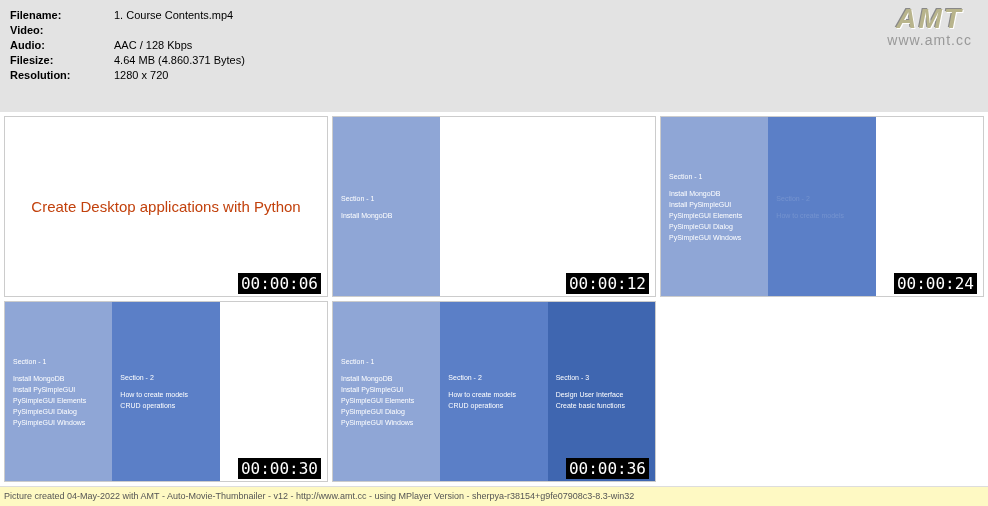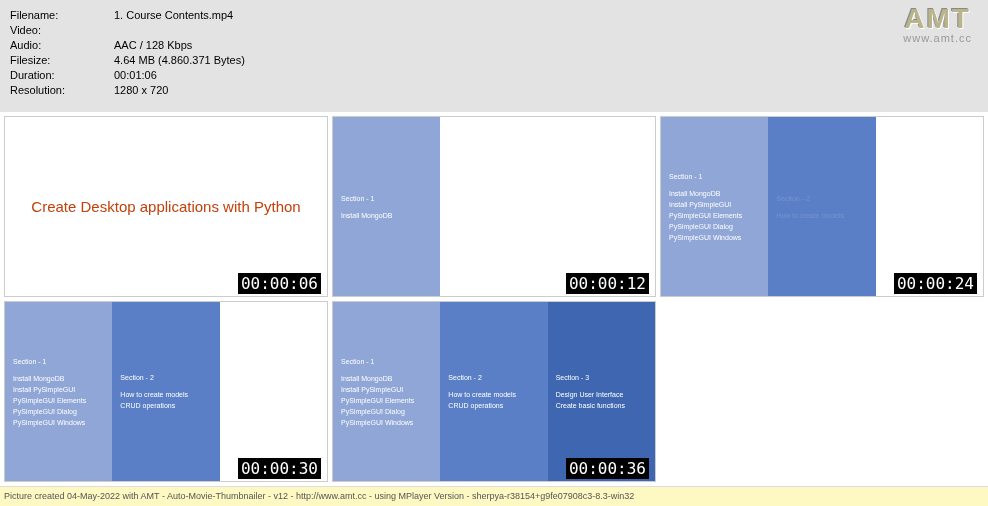--- a/index.html
+++ b/index.html
@@ -17,42 +17,43 @@
   padding: 8px 10px 10px 10px;
   position: relative;
   height: 112px;
 }
 .meta-row {
   display: flex;
   line-height: 15px;
 }
 .meta-label {
   width: 104px;
-  font-weight: 400;
+  font-weight: 700;
 }
 .meta-value {
   font-weight: 400;
 }
 .logo {
   position: absolute;
   top: 6px;
   right: 16px;
   text-align: center;
 }
 .logo-text {
   font-size: 28px;
   font-weight: 900;
   color: #b8b48c;
   text-shadow: 1px 1px 0 #fff, -1px -1px 0 #888;
   font-family: Arial, sans-serif;
   letter-spacing: 2px;
   line-height: 26px;
+  font-style: italic;
 }
 .logo-url {
-  font-size: 11px;
+  font-size: 14px;
   color: #999;
   letter-spacing: 1px;
 }
 .thumbs {
   display: grid;
   grid-template-columns: repeat(3, 1fr);
   grid-template-rows: repeat(2, 1fr);
   gap: 4px;
   padding: 4px;
   height: 374px;
@@ -128,24 +129,20 @@
   </div>
   <div class="meta-row">
     <div class="meta-label">Audio:</div>
     <div class="meta-value">AAC / 128 Kbps</div>
   </div>
   <div class="meta-row">
     <div class="meta-label">Filesize:</div>
     <div class="meta-value">4.64 MB (4.860.371 Bytes)</div>
   </div>
   <div class="meta-row">
-    <div class="meta-label">Duration:</div>
-    <div class="meta-value">00:01:06</div>
-  </div>
-  <div class="meta-row">
     <div class="meta-label">Resolution:</div>
     <div class="meta-value">1280 x 720</div>
   </div>
   <div class="logo">
     <div class="logo-text">AMT</div>
     <div class="logo-url">www.amt.cc</div>
   </div>
 </div>
 
 <div class="thumbs">

